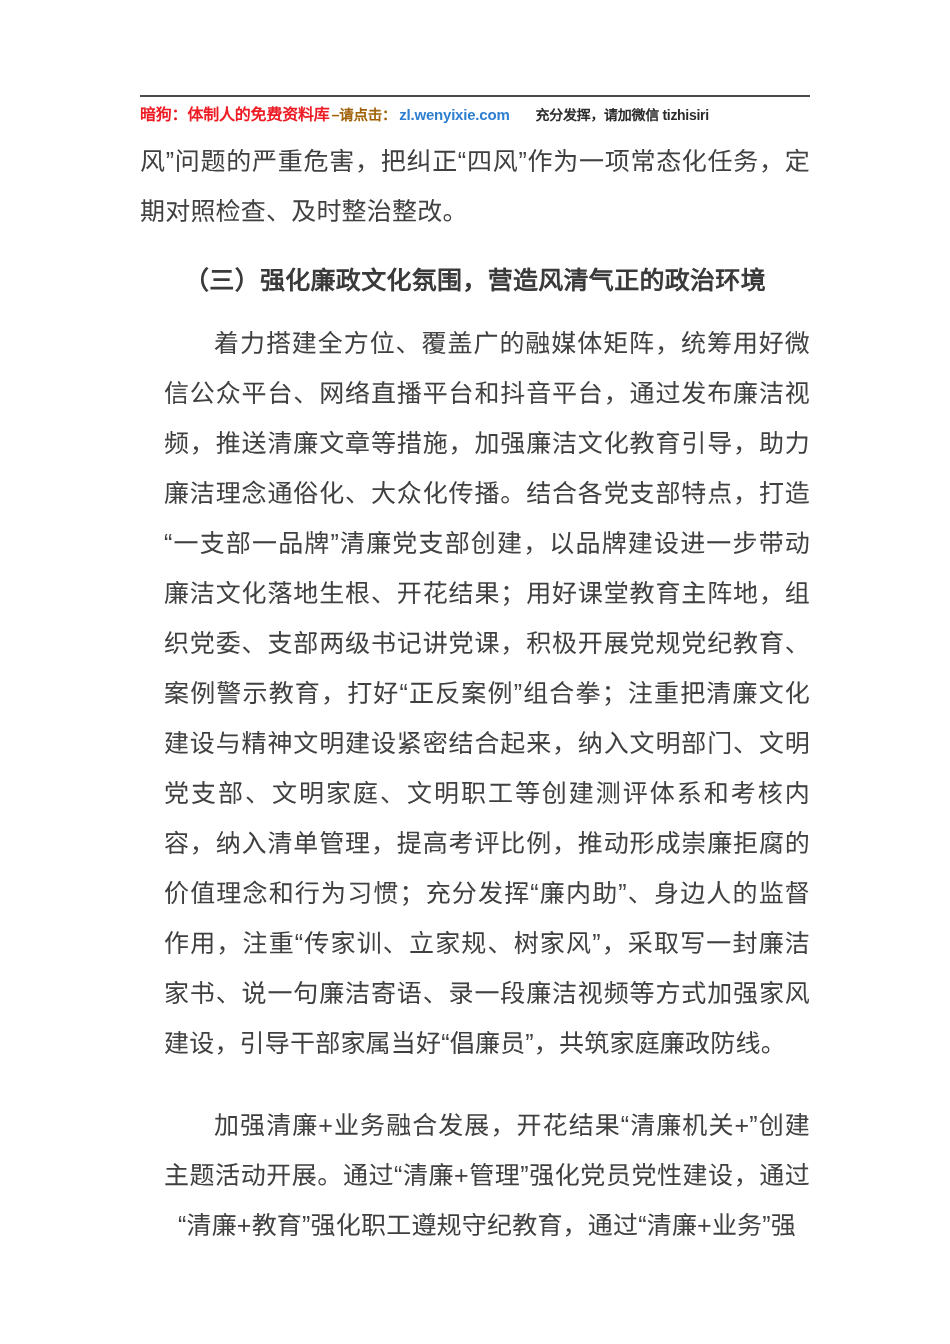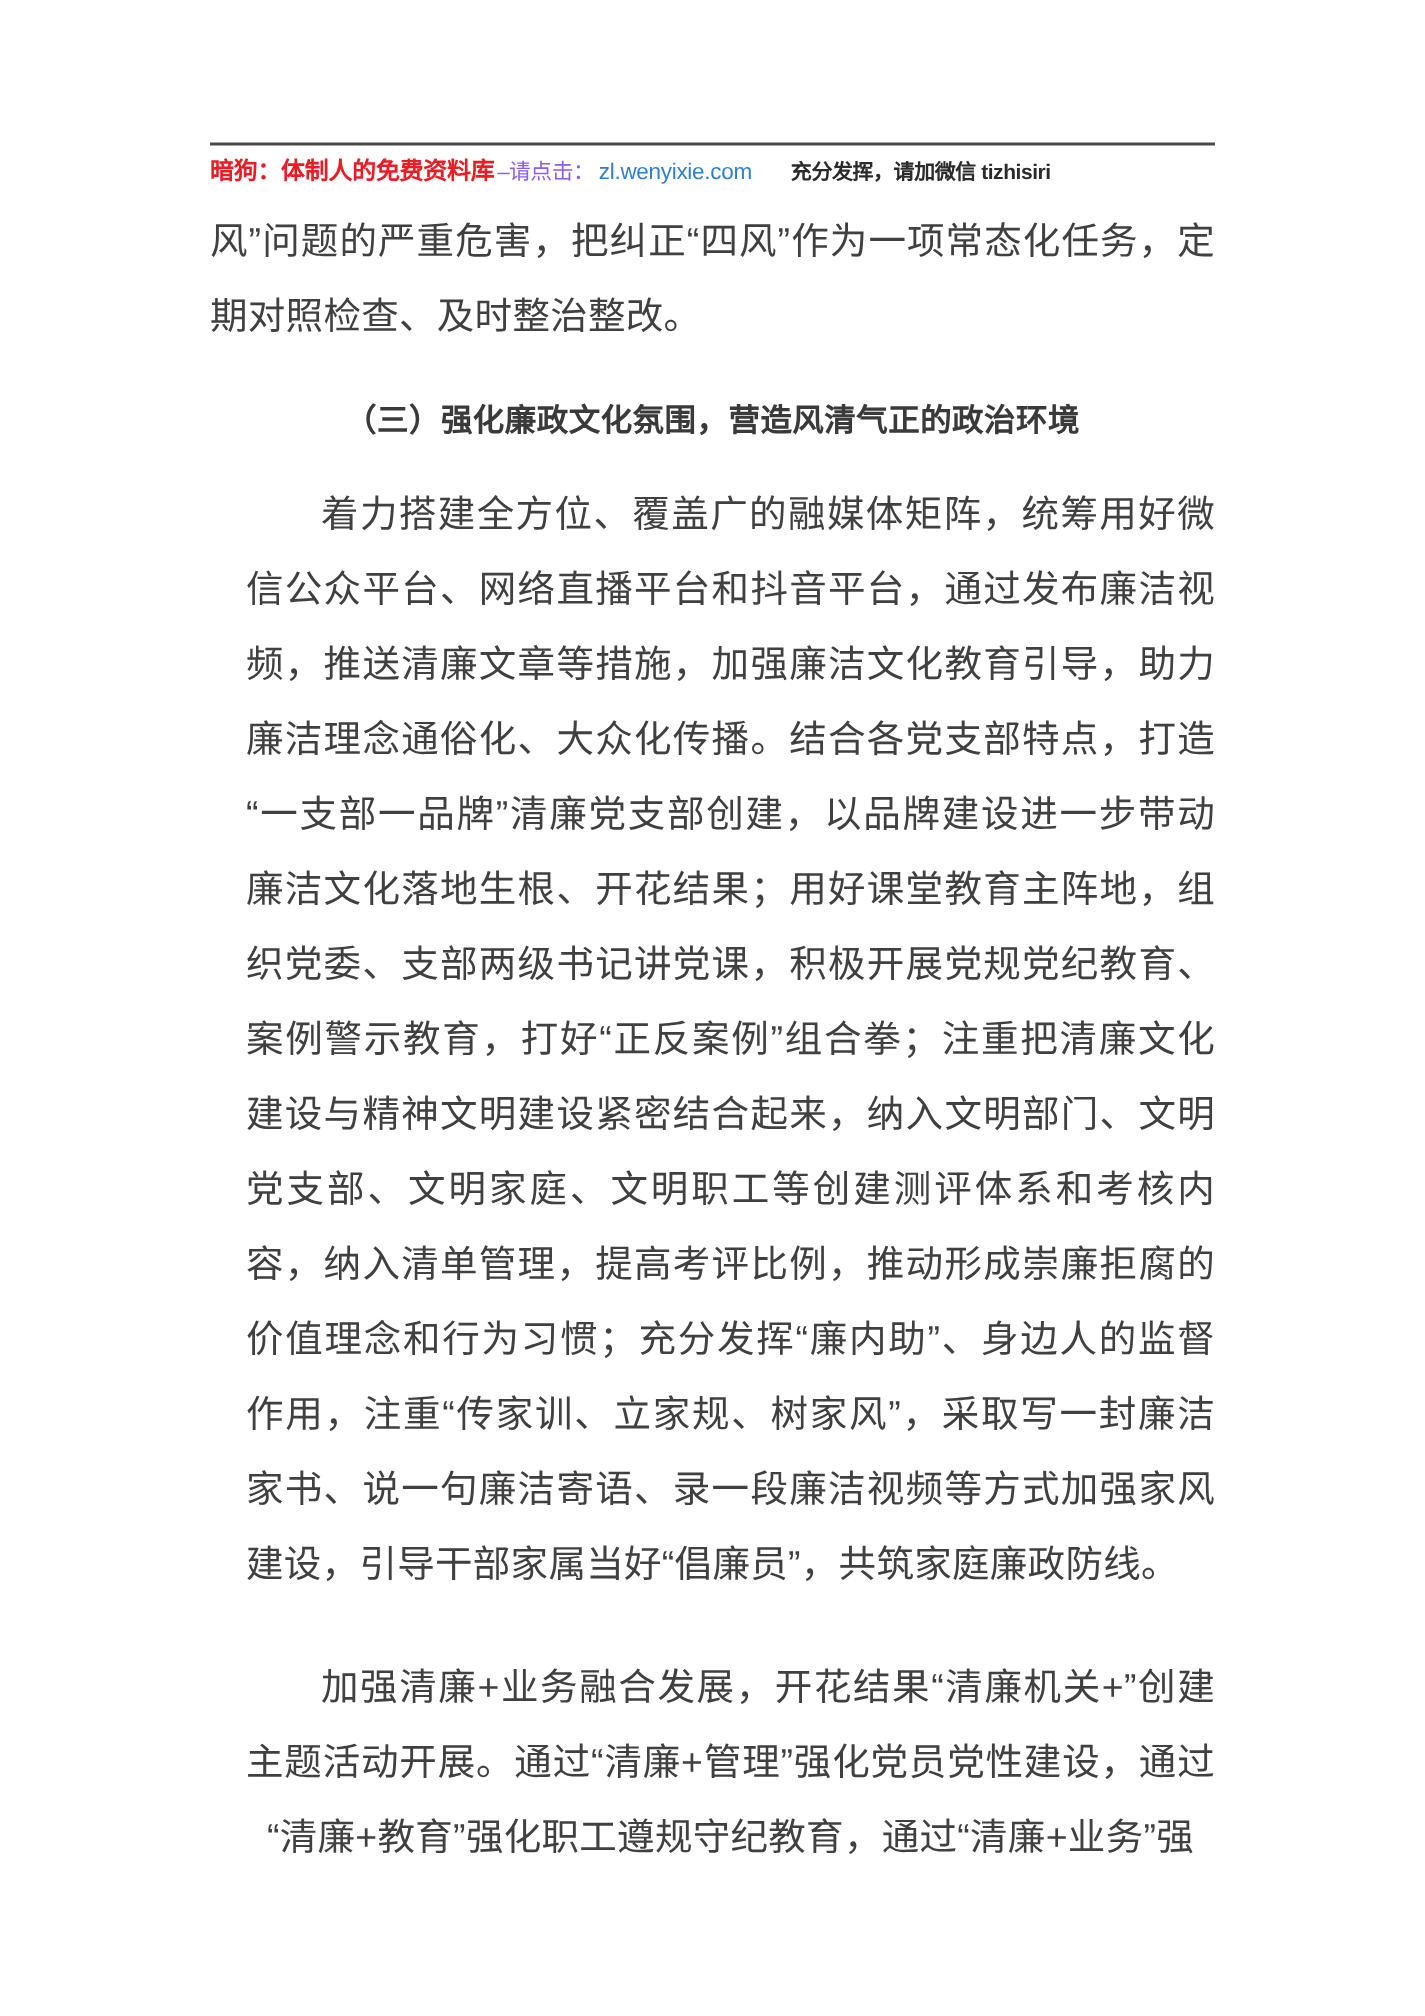--- a/index.html
+++ b/index.html
@@ -37,30 +37,30 @@
     font-size: 15.5px;
     letter-spacing: 0;
   }
   .promo-brand {
     color: #ed1c24;
     font-weight: 700;
     font-size: 16px;
     letter-spacing: -0.2px;
   }
   .promo-click {
-    color: #8b5cf6;
-    font-weight: 400;
+    color: #a16207;
+    font-weight: 700;
     font-size: 14.5px;
     margin-left: 2px;
     letter-spacing: -0.3px;
   }
   .promo-url {
     color: #2f7fd0;
     font-size: 15px;
-    font-weight: 400;
+    font-weight: 700;
     margin-left: 3px;
     letter-spacing: -0.2px;
     margin-top: 44px;
   }
   .promo-group {
     color: #2b2b2b;
     font-weight: 700;
     font-size: 14px;
     margin-left: 26px;
     letter-spacing: -0.3px;
@@ -96,28 +96,27 @@
   }
   .para.indent {
     text-indent: 2em;
     margin-left: 24px;
   }
   .para.center-last {
     text-align-last: center;
   }
 
   .heading {
-    font-size: 21px;
+    font-size: 25px;
     line-height: 50px;
     font-weight: 700;
     color: #3a3a3a;
     text-align: center;
     margin: 0;
     letter-spacing: 0.3px;
-    font-family: Liberation Serif, serif;
   }
 
   .gap-before-heading { height: 19px; }
   .gap-after-heading  { height: 13px; }
   .gap-before-heading2 { height: 20px; }
   .gap-after-heading2  { height: 12px; }
 </style>
 </head>
 <body>
 

